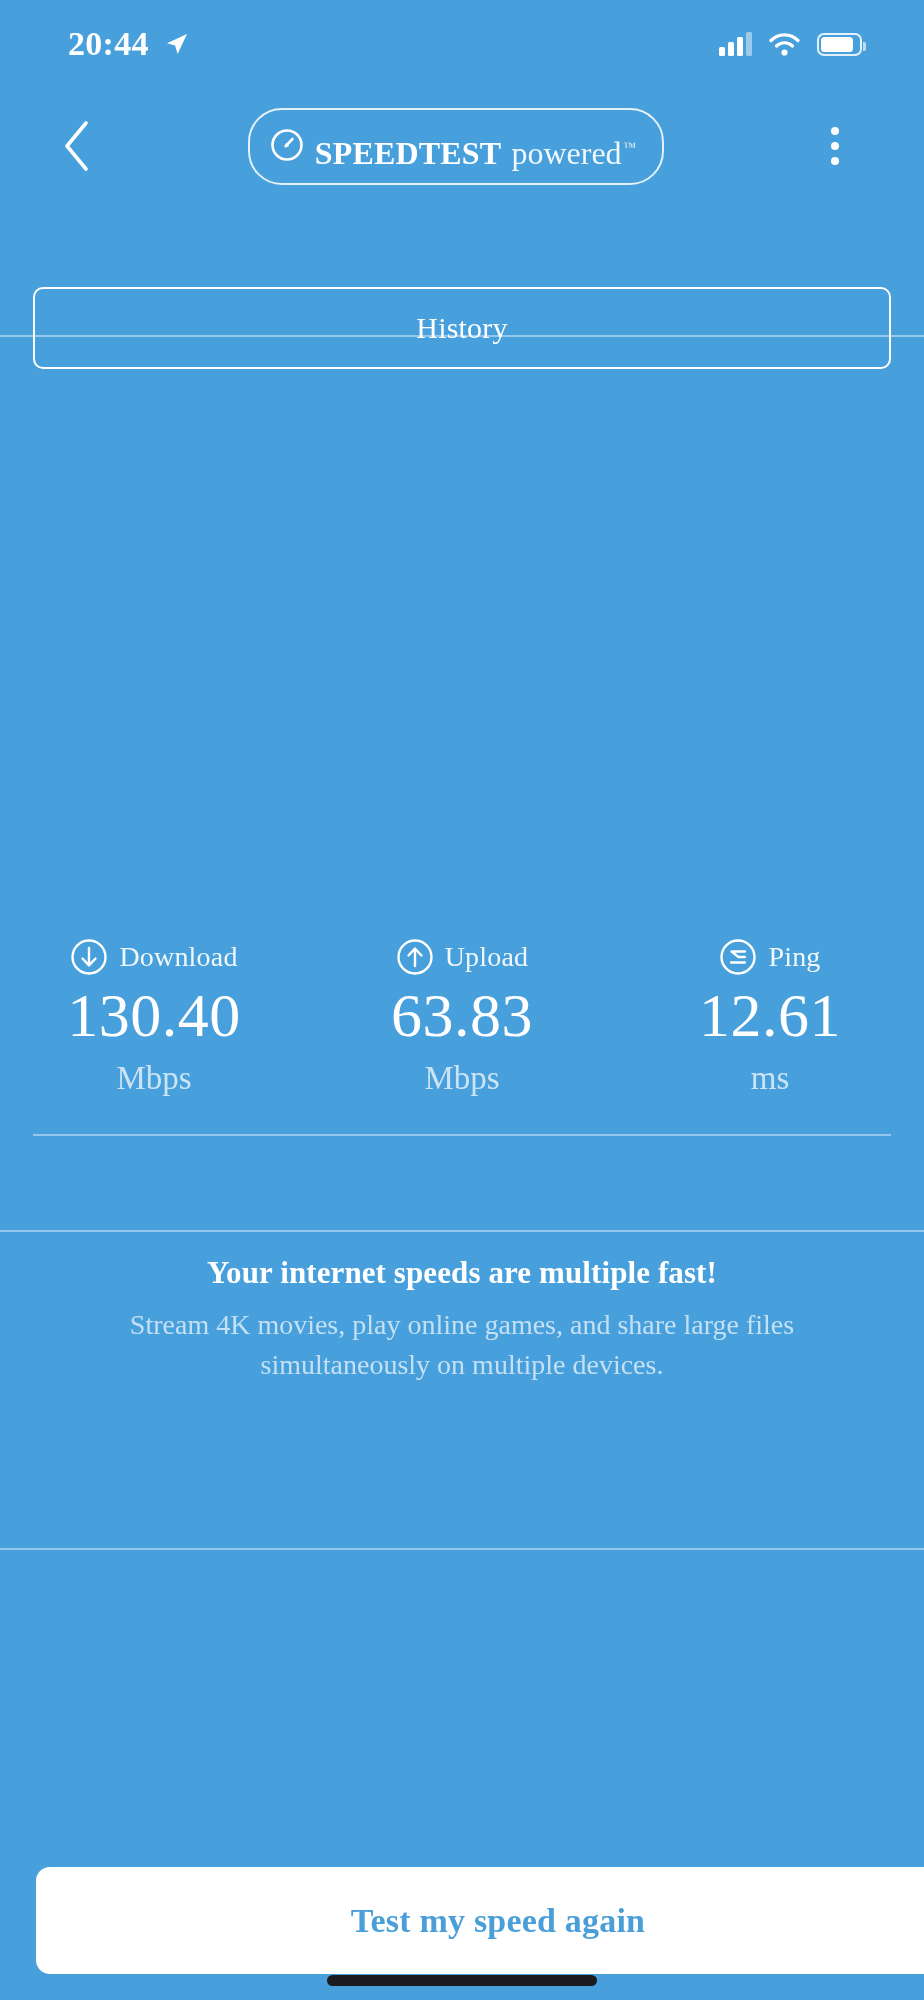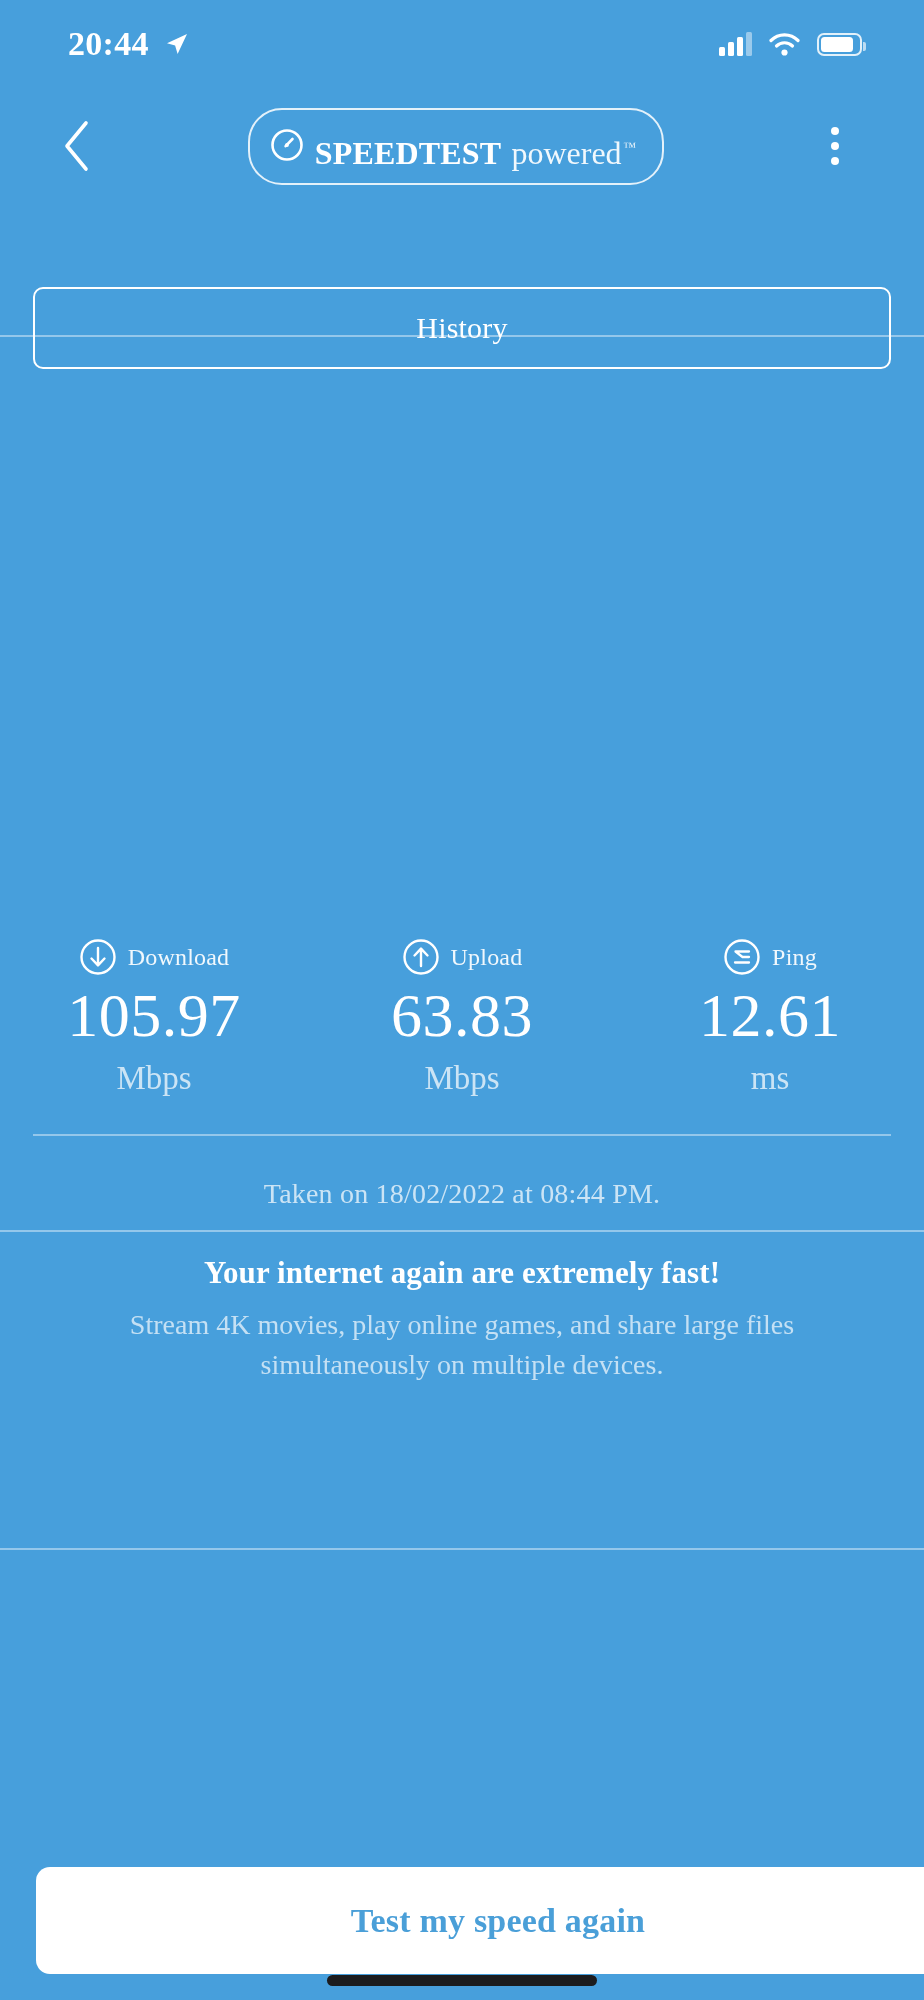--- a/index.html
+++ b/index.html
@@ -84,21 +84,21 @@
     color:#fff; font-size:28px; font-weight:300; letter-spacing:1.2px;
   }
 
   
   .metrics {
     position:absolute; top:938px; left:0; width:924px;
     display:flex;
   }
   .metric { flex:1; display:flex; flex-direction:column; align-items:center; }
   .m-head { display:flex; align-items:center; gap:11px; }
-  .m-label { color:rgba(255,255,255,.92); font-size:24px; letter-spacing:0.2px; }
+  .m-label { color:rgba(255,255,255,.92); font-size:28px; letter-spacing:0.2px; }
   .m-value { color:#fff; font-size:62px; font-weight:400; letter-spacing:0.5px; line-height:1.22; margin-top:2px; }
   .m-unit { color:rgba(255,255,255,.72); font-size:33px; margin-top:6px; }
 
   
   .taken {
     position:absolute; top:1178px; left:0; width:924px; text-align:center;
     color:rgba(255,255,255,.72); font-size:28px; letter-spacing:0.2px;
   }
 
   
@@ -189,21 +189,21 @@
 
   <div class="metrics">
     <div class="metric">
       <div class="m-head">
         <svg width="38" height="38" viewBox="0 0 38 38">
           <circle cx="19" cy="19" r="16.5" stroke="#fff" stroke-width="2.4" fill="none"></circle>
           <path d="M19 10 L19 27 M12.5 20.5 L19 27.4 L25.5 20.5" stroke="#fff" stroke-width="2.4" fill="none" stroke-linecap="round" stroke-linejoin="round"></path>
         </svg>
         <span class="m-label">Download</span>
       </div>
-      <div class="m-value">105.97</div>
+      <div class="m-value">130.40</div>
       <div class="m-unit">Mbps</div>
     </div>
     <div class="metric">
       <div class="m-head">
         <svg width="38" height="38" viewBox="0 0 38 38">
           <circle cx="19" cy="19" r="16.5" stroke="#fff" stroke-width="2.4" fill="none"></circle>
           <path d="M19 28 L19 11 M12.5 17.5 L19 10.6 L25.5 17.5" stroke="#fff" stroke-width="2.4" fill="none" stroke-linecap="round" stroke-linejoin="round"></path>
         </svg>
         <span class="m-label">Upload</span>
       </div>
@@ -219,26 +219,25 @@
         </svg>
         <span class="m-label">Ping</span>
       </div>
       <div class="m-value">12.61</div>
       <div class="m-unit">ms</div>
     </div>
   </div>
 
   <div class="divider inset" style="top:1134px;"></div>
 
-  <div class="taken">Taken on 18/02/2022 at 08:44 PM.</div>
 
   <div class="divider" style="top:1230px;"></div>
 
   <div class="message">
-    <div class="msg-title">Your internet again are extremely fast!</div>
+    <div class="msg-title">Your internet speeds are multiple fast!</div>
     <div class="msg-desc">Stream 4K movies, play online games, and share large files simultaneously on multiple devices.</div>
   </div>
 
   <div class="divider" style="top:1548px;"></div>
 
   <div class="cta">Test my speed again</div>
 
   <div class="home-indicator"></div>
 </div>
 

